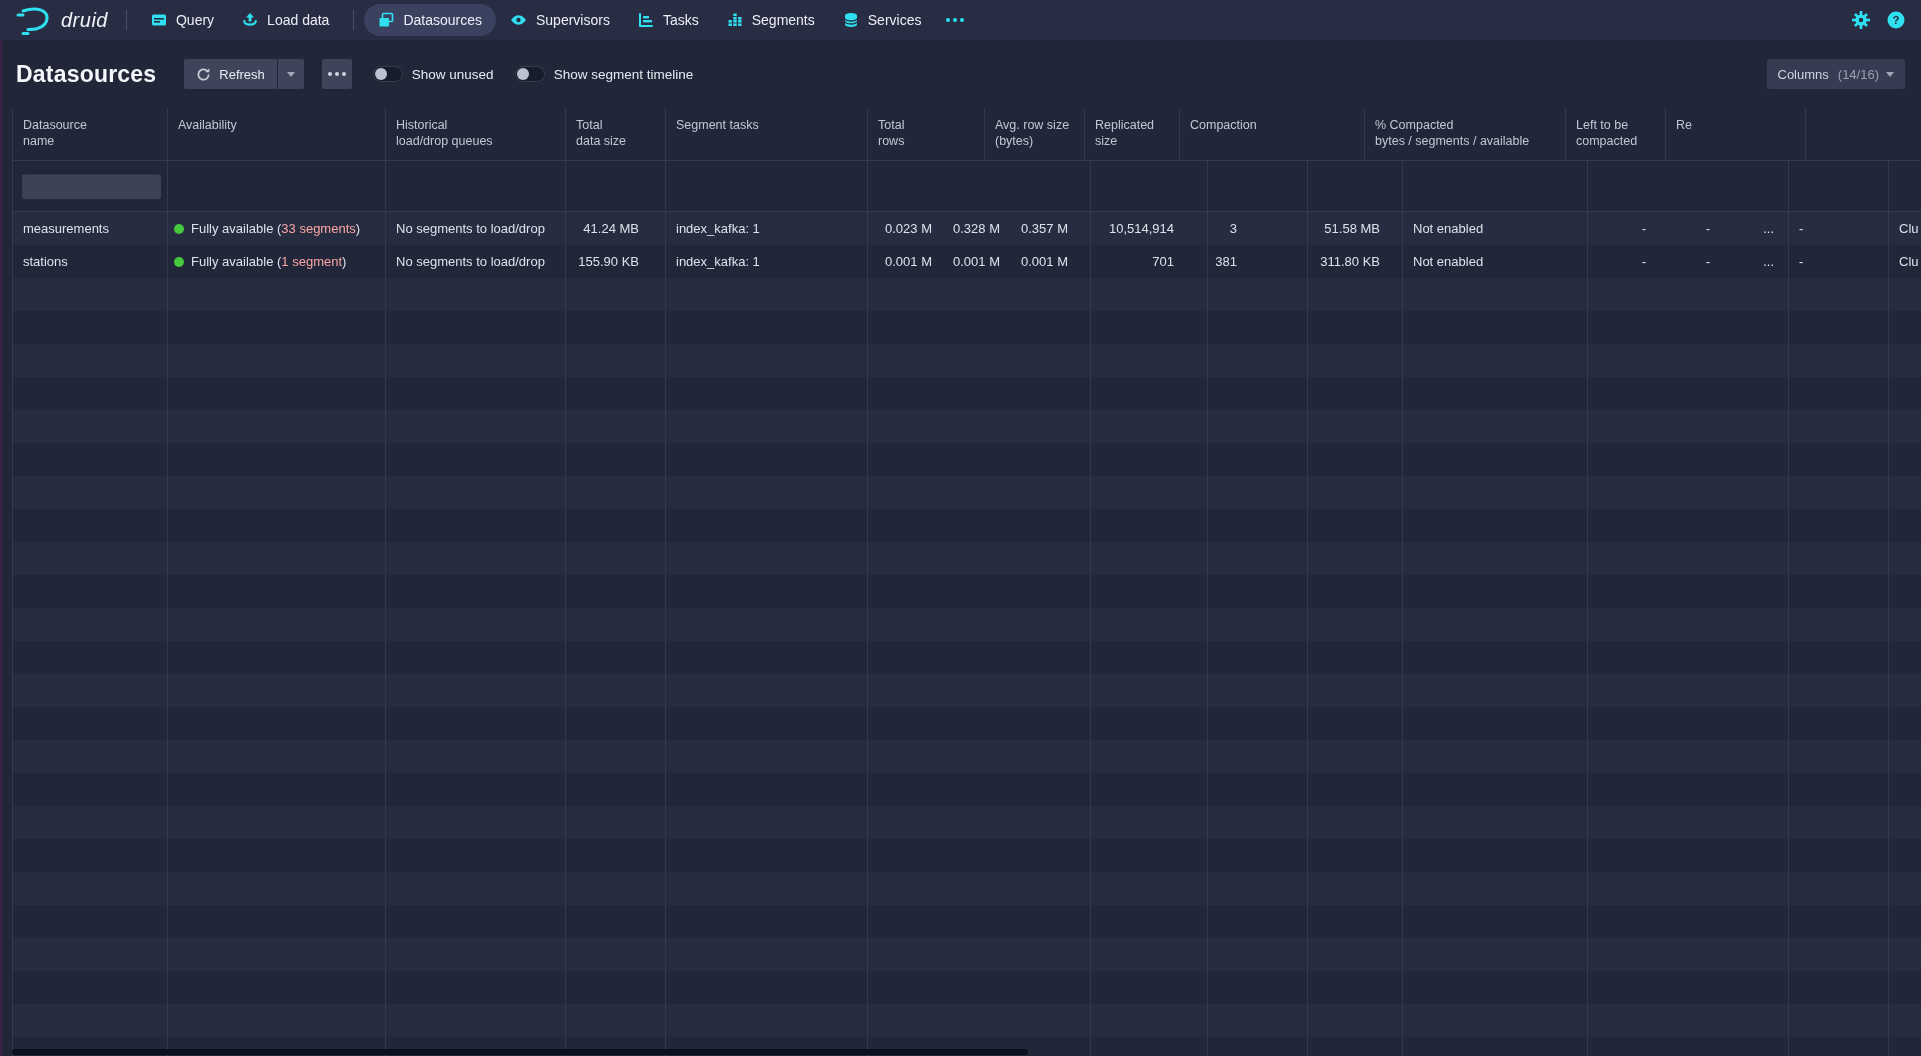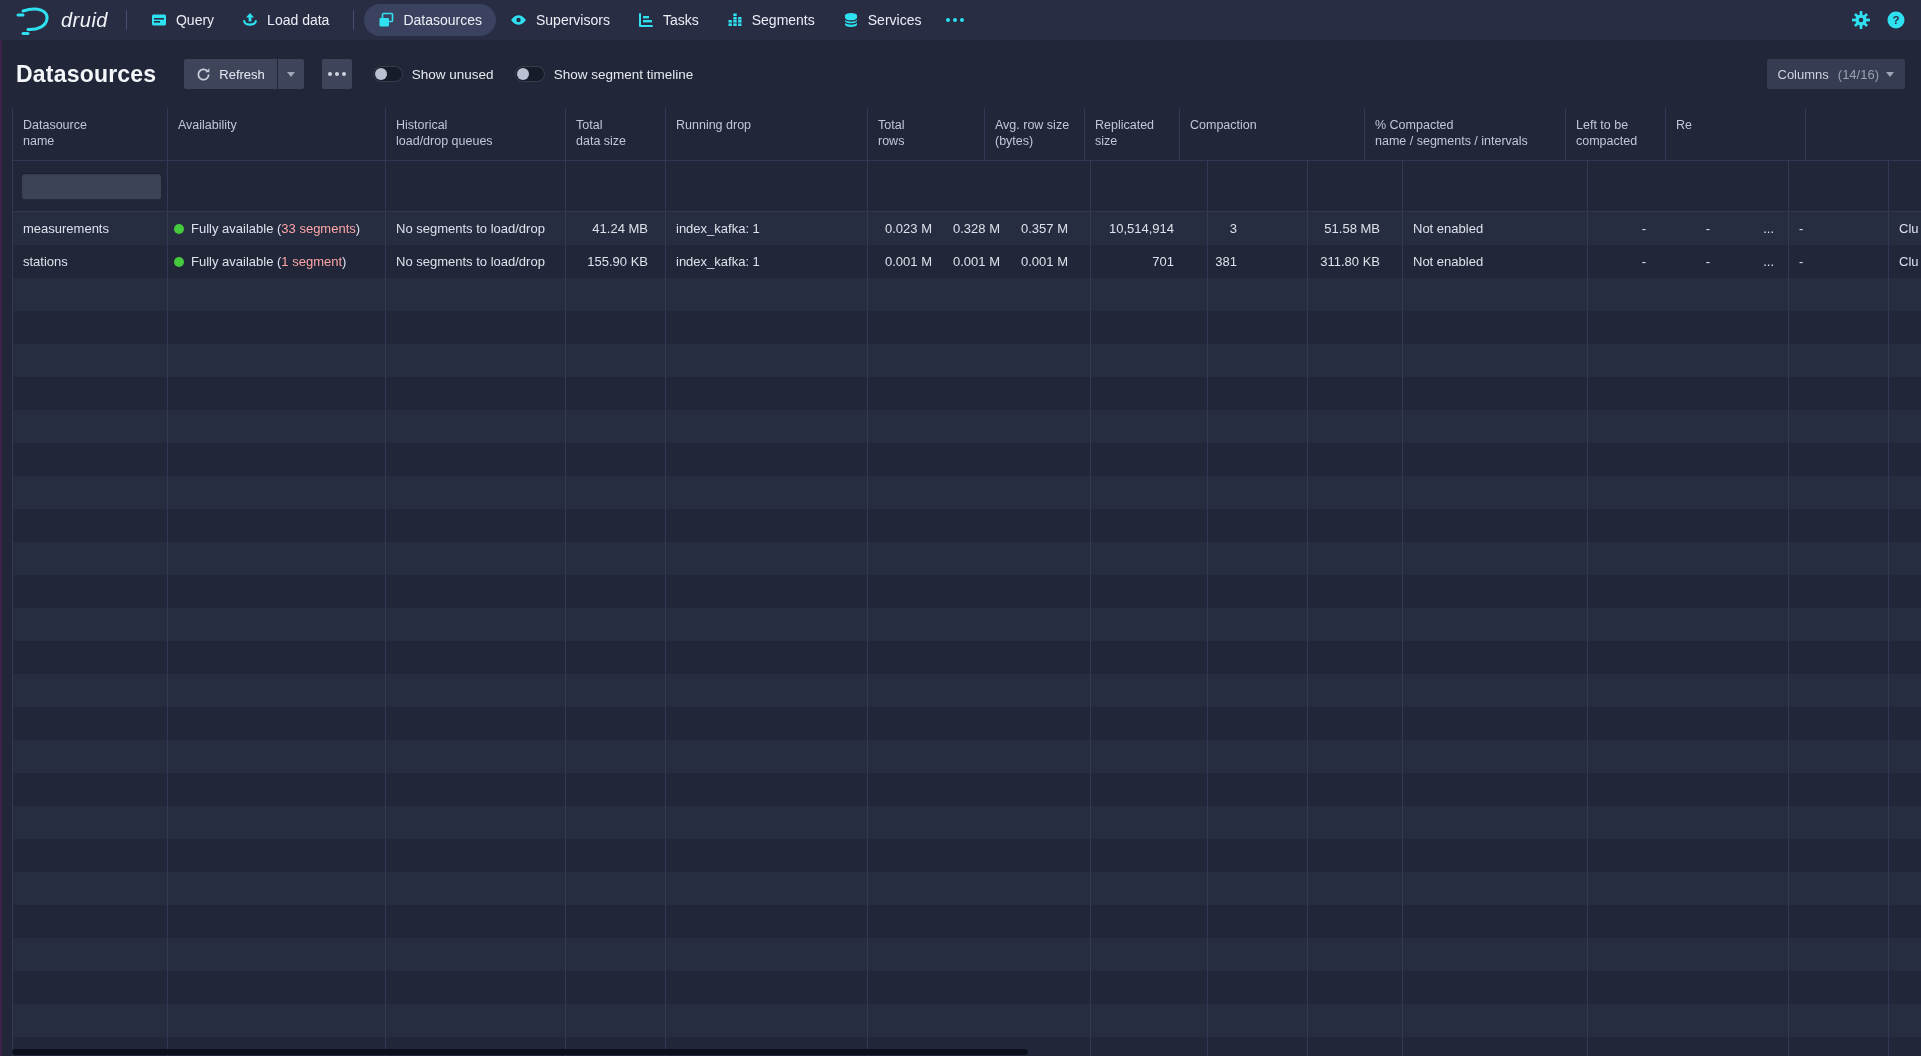--- a/index.html
+++ b/index.html
@@ -43,21 +43,21 @@
   .tfilter{height:52px;border-top:1px solid #333954;border-bottom:1px solid #333954;box-sizing:border-box;}
   .fcell{border-right:1px solid #333954;box-sizing:border-box;flex:none;display:flex;align-items:center;overflow:hidden;}
   .filter-input{margin-left:8px;width:141px;height:27px;background:#3c4357;border:none;border-radius:3px;
     box-shadow:inset 0 0 0 1px rgba(12,16,28,.45), inset 0 1px 2px rgba(12,16,28,.5);
     outline:none;color:#e8ebf1;padding:0 8px;box-sizing:border-box;font:13px "Liberation Sans",sans-serif;}
   .row{height:33px;}
   .row.light{background:#272d40;}
   .cell{border-right:1px solid #333954;box-sizing:border-box;flex:none;display:flex;align-items:center;font-size:13px;color:#dde1ea;overflow:hidden;white-space:nowrap;}
   .pl{padding-left:10px;}
   .num{justify-content:flex-end;}
-  .pr25{padding-right:17px;} .pr33{padding-right:33px;} .pr70{padding-right:70px;} .pr22{padding-right:22px;}
+  .pr25{padding-right:26px;} .pr33{padding-right:33px;} .pr70{padding-right:70px;} .pr22{padding-right:22px;}
   .dot{width:10px;height:10px;border-radius:50%;background:#45c93d;margin:0 7px 0 6px;flex:none;}
   .link{color:#fca5a5;cursor:pointer;}
   .trip span{display:inline-block;text-align:right;flex:none;}
   .trip.seg{padding-left:6px;} .trip.seg span{width:58px;margin-right:10px;}
   .trip.pct{padding-left:8px;} .trip.pct span{width:50px;margin-right:14px;}
   .name-cell{cursor:pointer;}
   
   .left-edge{position:absolute;left:0;top:40px;width:2px;height:1016px;background:#3e2147;z-index:20;}
   .hthumb{position:absolute;left:12px;bottom:1px;width:1016px;height:6px;border-radius:3px;background:#0c101d;z-index:21;cursor:pointer;}
   svg{display:block;}
@@ -254,40 +254,40 @@
       </div>
       <div class="th" style="width: 180px;">
         <span>Historical</span>
         <span>load/drop queues</span>
       </div>
       <div class="th" style="width: 100px;">
         <span>Total</span>
         <span>data size</span>
       </div>
       <div class="th" style="width: 202px;">
-        <span>Running drop</span>
+        <span>Segment tasks</span>
       </div>
       <div class="th" style="width: 117px;">
         <span>Total</span>
         <span>rows</span>
       </div>
       <div class="th" style="width: 100px;">
         <span>Avg. row size</span>
         <span>(bytes)</span>
       </div>
       <div class="th" style="width: 95px;">
         <span>Replicated</span>
         <span>size</span>
       </div>
       <div class="th" style="width: 185px;">
         <span>Compaction</span>
       </div>
       <div class="th" style="width: 201px;">
         <span>% Compacted</span>
-        <span>name / segments / intervals</span>
+        <span>bytes / segments / available</span>
       </div>
       <div class="th" style="width: 100px;">
         <span>Left to be</span>
         <span>compacted</span>
       </div>
       <div class="th" style="width: 140px;">
         <span>Re</span>
       </div>
     </div>
     <div class="tfilter">

